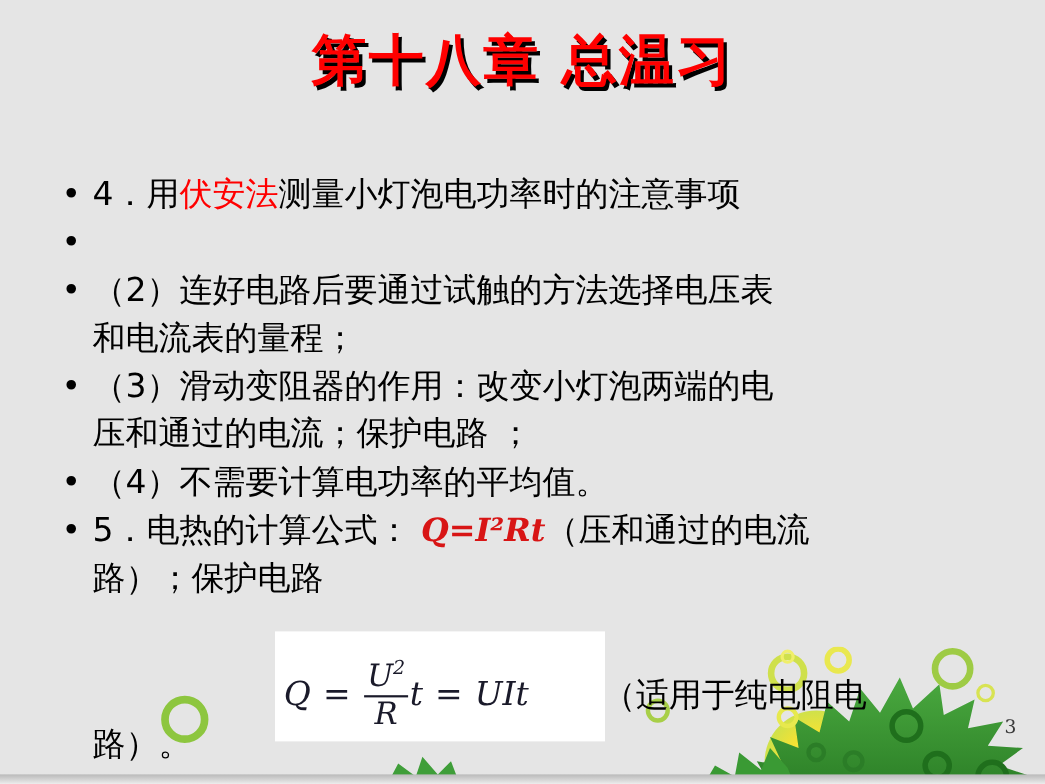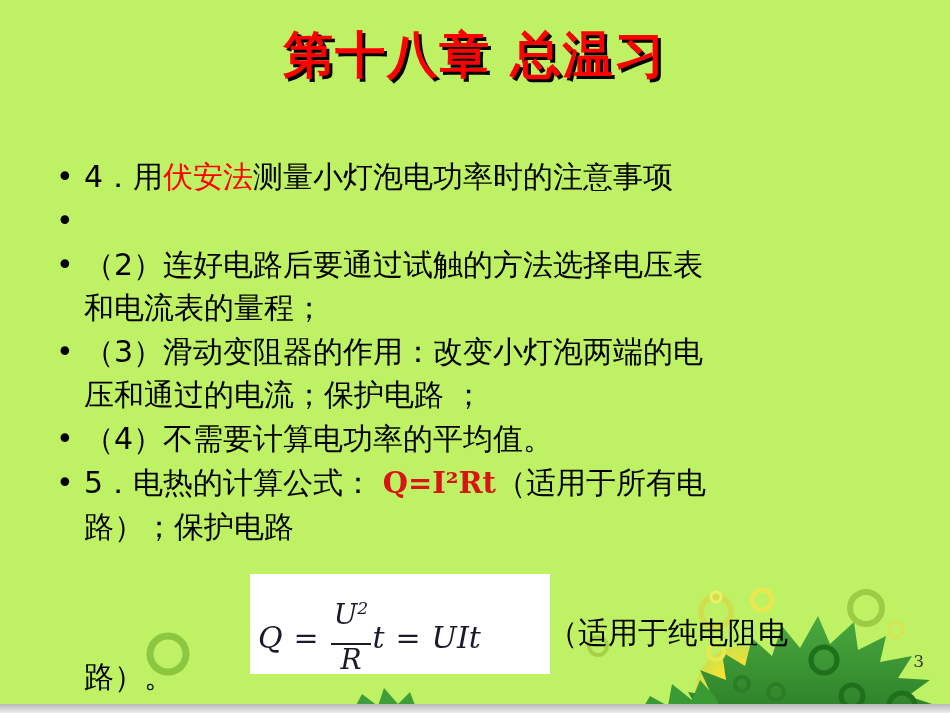--- a/index.html
+++ b/index.html
@@ -8,21 +8,21 @@
   }
   body {
     width: 950px; height: 713px;
     font-family: "DejaVu Sans", "Liberation Sans", sans-serif;
     overflow: hidden;
     position: relative;
   }
   #slide {
     position: relative;
     width: 950px; height: 713px;
-    background: #bef264;
+    background: #e5e5e5;
     overflow: hidden;
   }
 
   
   #title {
     position: absolute;
     top: 22px; left: 0; width: 950px;
     text-align: center;
     font-size: 50px;
     font-weight: bold;
@@ -55,20 +55,21 @@
     font-size: 30px;
     line-height: 43px;
     color: #000000;
   }
   .red {
     color: #ff0000;
   }
   .redformula {
     color: #d81515;
     font-weight: bold;
+    font-style: italic;
     font-family: "DejaVu Serif", "Liberation Serif", serif;
     font-size: 29px;
     text-align: right;
   }
 
   
   #formula-block {
     position: absolute;
     left: 258px; top: 600px;
     font-family: "DejaVu Serif", "Liberation Serif", serif;
@@ -82,21 +83,21 @@
   }
   #formula-block .eq { margin: 0 11px; font-style: italic; }
   .frac {
     display: inline-flex;
     flex-direction: column;
     align-items: center;
     vertical-align: middle;
     line-height: 1.0;
     margin: 0 1px;
   }
-  .frac .num { font-size: 28px; padding: 0 3px 14px 3px; }
+  .frac .num { font-size: 28px; padding: 0 3px 4px 3px; }
   .frac .bar { width: 100%; height: 2px; background: #1a1a2a; }
   .frac .den { font-size: 28px; padding: 1px 3px 0 3px; }
   .frac .num sup { font-size: .62em; }
 
   
   #formula-bg {
     position: absolute;
     left: 250px; top: 574px;
     width: 300px; height: 100px;
     background: #ffffff;
@@ -152,21 +153,21 @@
 <div id="slide">
 
   <div id="title">第十八章 总温习</div>
 
   <div id="body">
       <div class="bullet"><span class="dot">•</span><span><span>4．用</span><span class="red" style="color: rgb(255, 0, 0);">伏安法</span><span>测量小灯泡电功率时的注意事项</span></span></div>
       <div class="bullet"><span class="dot">•</span><br></div>
       <div class="bullet"><span class="dot">•</span><span><span>（2）连好电路后要通过试触的方法选择电压表</span></span><br><span><span>和电流表的量程；</span></span></div>
       <div class="bullet"><span class="dot">•</span><span><span>（3）滑动变阻器的作用：改变小灯泡两端的电</span></span><br><span><span>压和通过的电流；保护电路 ；</span></span></div>
       <div class="bullet"><span class="dot">•</span><span><span>（4）不需要计算电功率的平均值。</span></span></div>
-      <div class="bullet"><span class="dot">•</span><span><span>5．电热的计算公式：  </span><span class="redformula">Q=I²Rt</span><span>（适用于所有电</span></span><br><span><span>路）；保护电路</span></span></div>
+      <div class="bullet"><span class="dot">•</span><span><span>5．电热的计算公式：  </span><span class="redformula">Q=I²Rt</span><span>（压和通过的电流</span></span><br><span><span>路）；保护电路</span></span></div>
     </div>
 
   <div id="formula-bg"></div>
 
   <div id="formula-block">
     <span>Q</span>
     <span class="eq">=</span>
     <span class="frac">
       <span class="num"><i>U</i><sup>2</sup></span>
       <span class="bar"></span>

